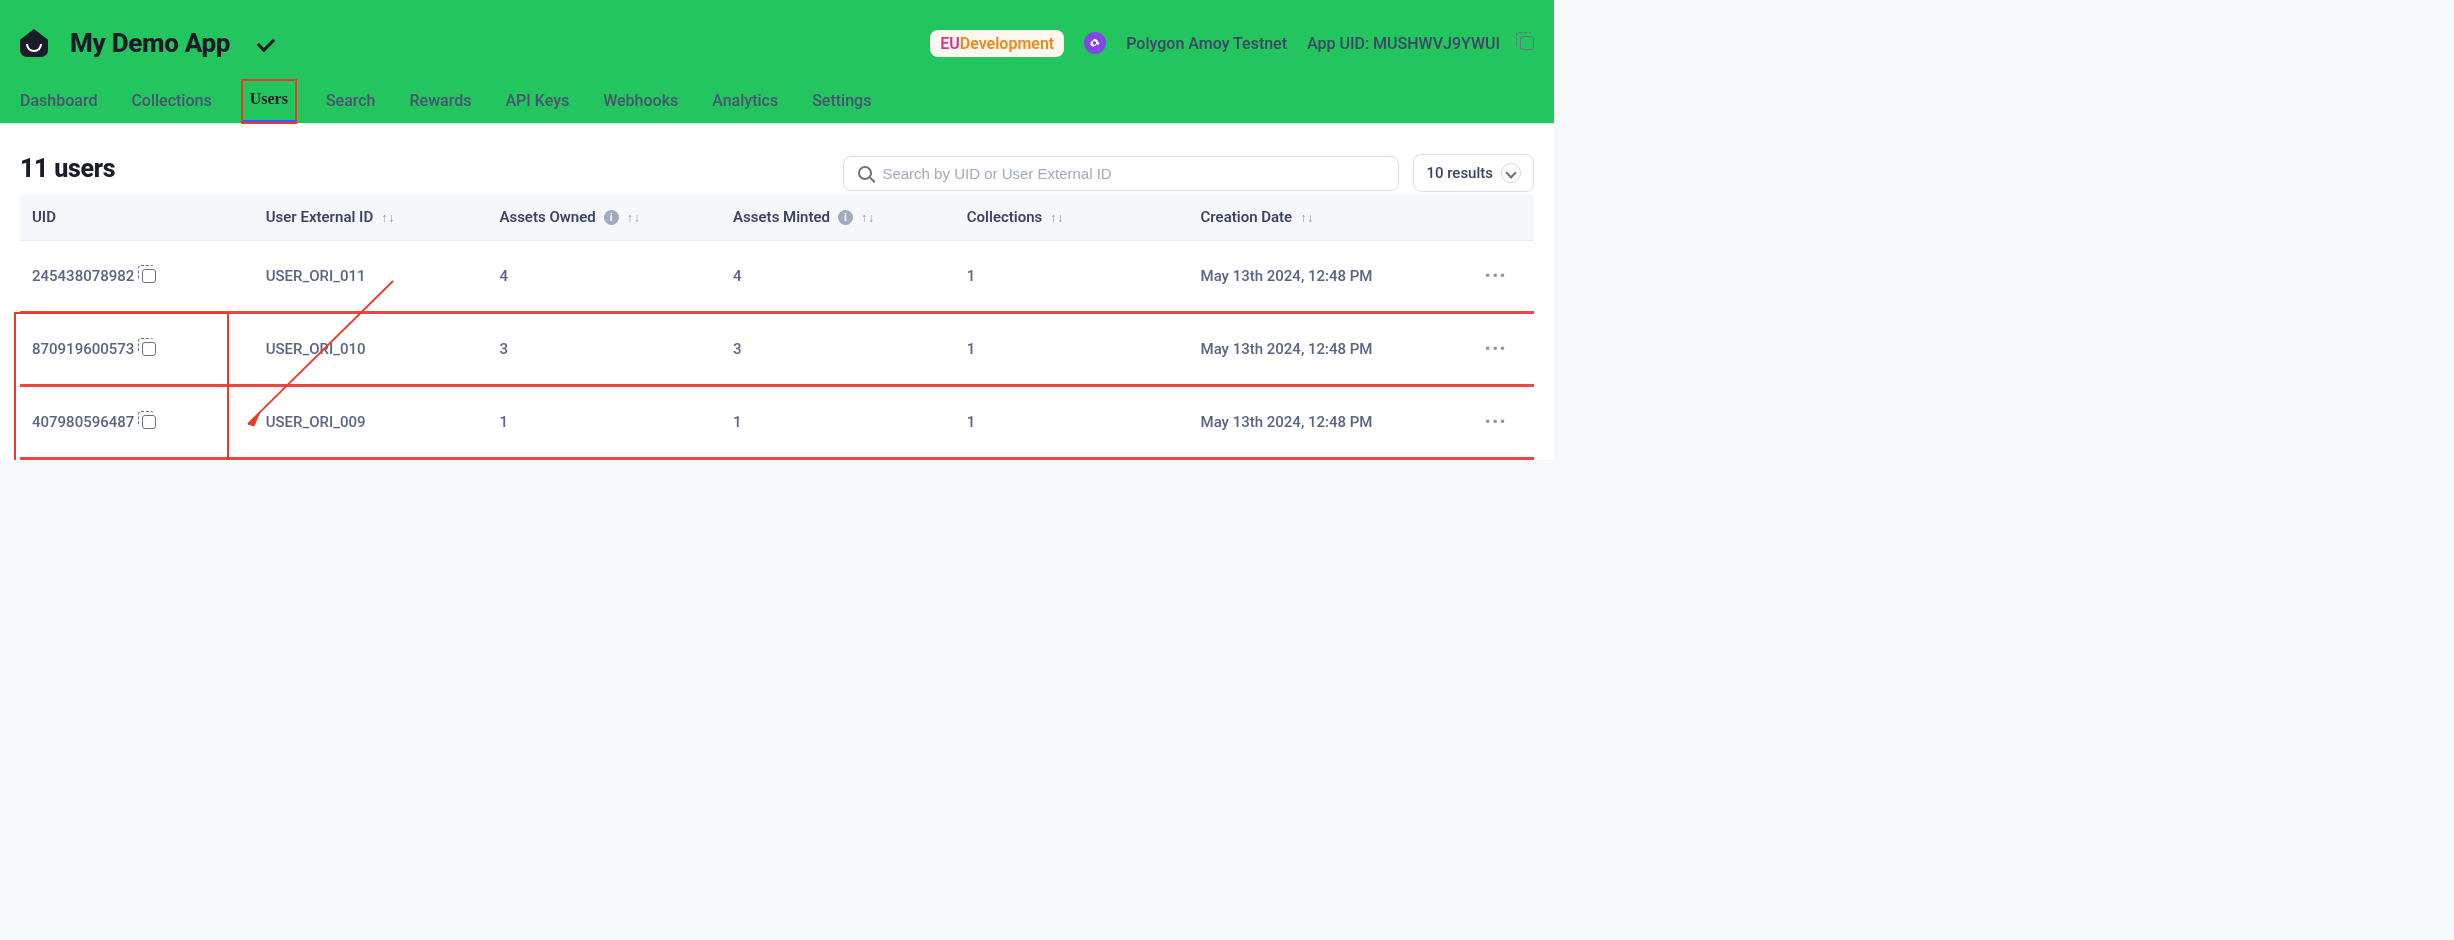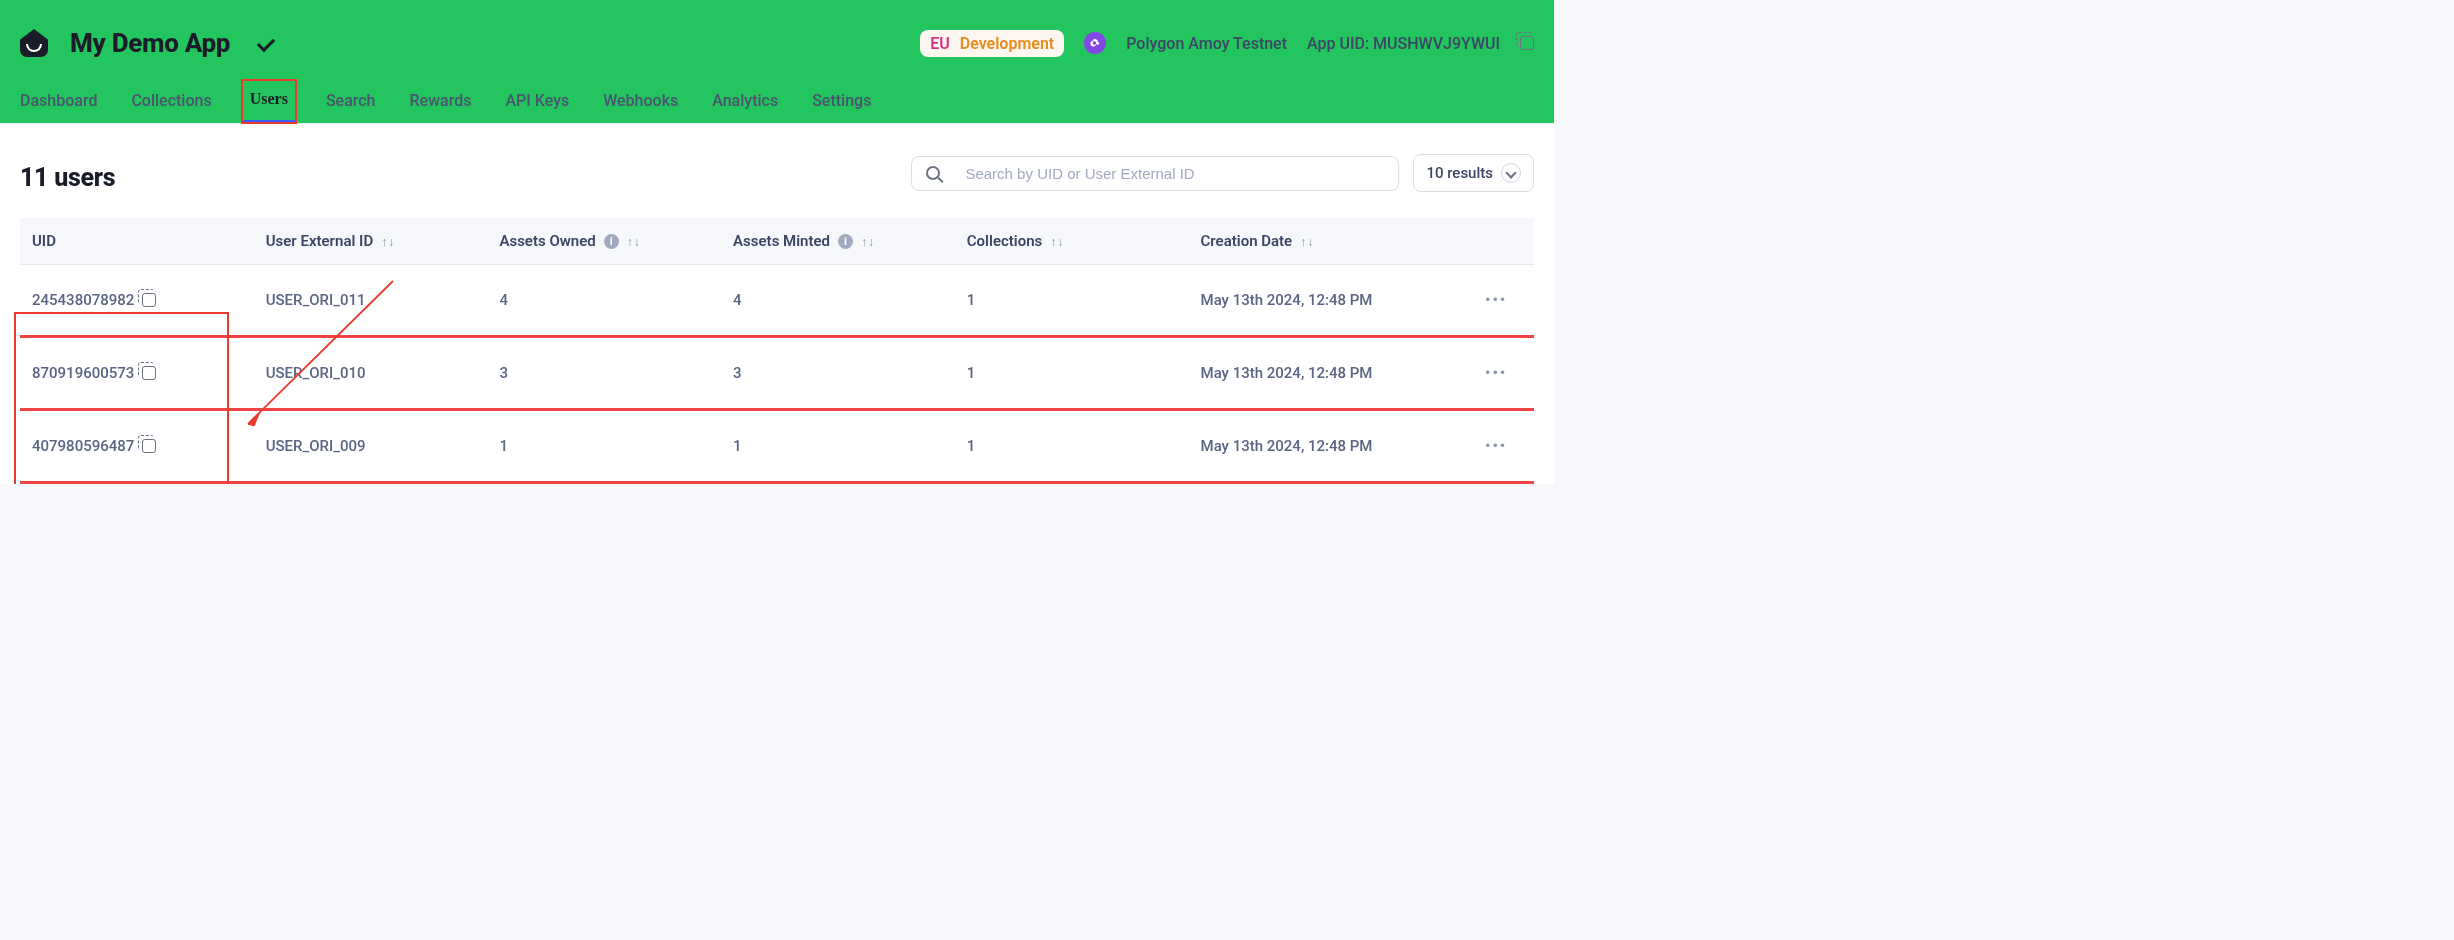--- a/index.html
+++ b/index.html
@@ -37,21 +37,21 @@
   }
   .app-name-wrap { display: flex; align-items: center; gap: 28px; }
   .app-name { font-size: 26px; font-weight: 800; letter-spacing: -0.3px; }
   .chevron-down {
     width: 16px; height: 10px;
     border-left: 3px solid #1a1d29;
     border-bottom: 3px solid #1a1d29;
     transform: rotate(-45deg);
   }
   .header-right { display: flex; align-items: center; gap: 20px; font-size: 16px; }
-  .badge-row { display: flex; align-items: flex-start; gap: 10px; background: #fdf7f0; border-radius: 8px; padding: 4px 10px; }
+  .badge-row { display: flex; align-items: flex-start; background: #fdf7f0; border-radius: 8px; padding: 4px 10px; }
   .eu { color: #d63384; font-weight: 600; }
   .dev { color: #e88b1c; font-weight: 600; }
   .poly-icon {
     width: 22px; height: 22px; border-radius: 50%;
     background: #8247e5;
     display: inline-flex; align-items: center; justify-content: center;
     color: #fff; font-size: 12px; font-weight: 700;
   }
   .network, .app-uid { color: #3c4664; font-weight: 500; }
   .copy-icon {
@@ -87,27 +87,27 @@
     border-bottom: 3px solid #3b5bfd;
   }
   .tab-highlight-box {
     outline: 2.5px solid #e83b2e;
     outline-offset: -1px;
     padding: 10px 8px 12px 8px !important;
     margin-left: -4px; margin-right: -4px; font-family: Liberation Serif, serif;
   }
 
   .content { background: #fff; padding: 30px 20px 0 20px; position: relative; }
-  .content-top { display: flex; align-items: flex-end; justify-content: space-between; margin-bottom: 26px; }
+  .content-top { display: flex; align-items: flex-start; justify-content: space-between; margin-bottom: 2px; }
   .page-title { font-size: 25px; font-weight: 800; letter-spacing: -0.3px; }
   .controls { display: flex; align-items: center; gap: 14px; }
   .search-box {
-    display: flex; align-items: center; gap: 25px;
+    display: flex; align-items: center; gap: 10px;
     border: 1px solid #d9dde8; border-radius: 8px;
-    padding: 8px 14px; width: 488px;
+    padding: 8px 14px; width: 556px;
   }
   .search-icon {
     width: 14px; height: 14px; border: 2px solid #6b7280;
     border-radius: 50%; position: relative;
   }
   .search-icon::after {
     content: ""; position: absolute; width: 7px; height: 2px;
     background: #6b7280; transform: rotate(45deg);
     right: -6px; bottom: -3px; border-radius: 1px;
   }

